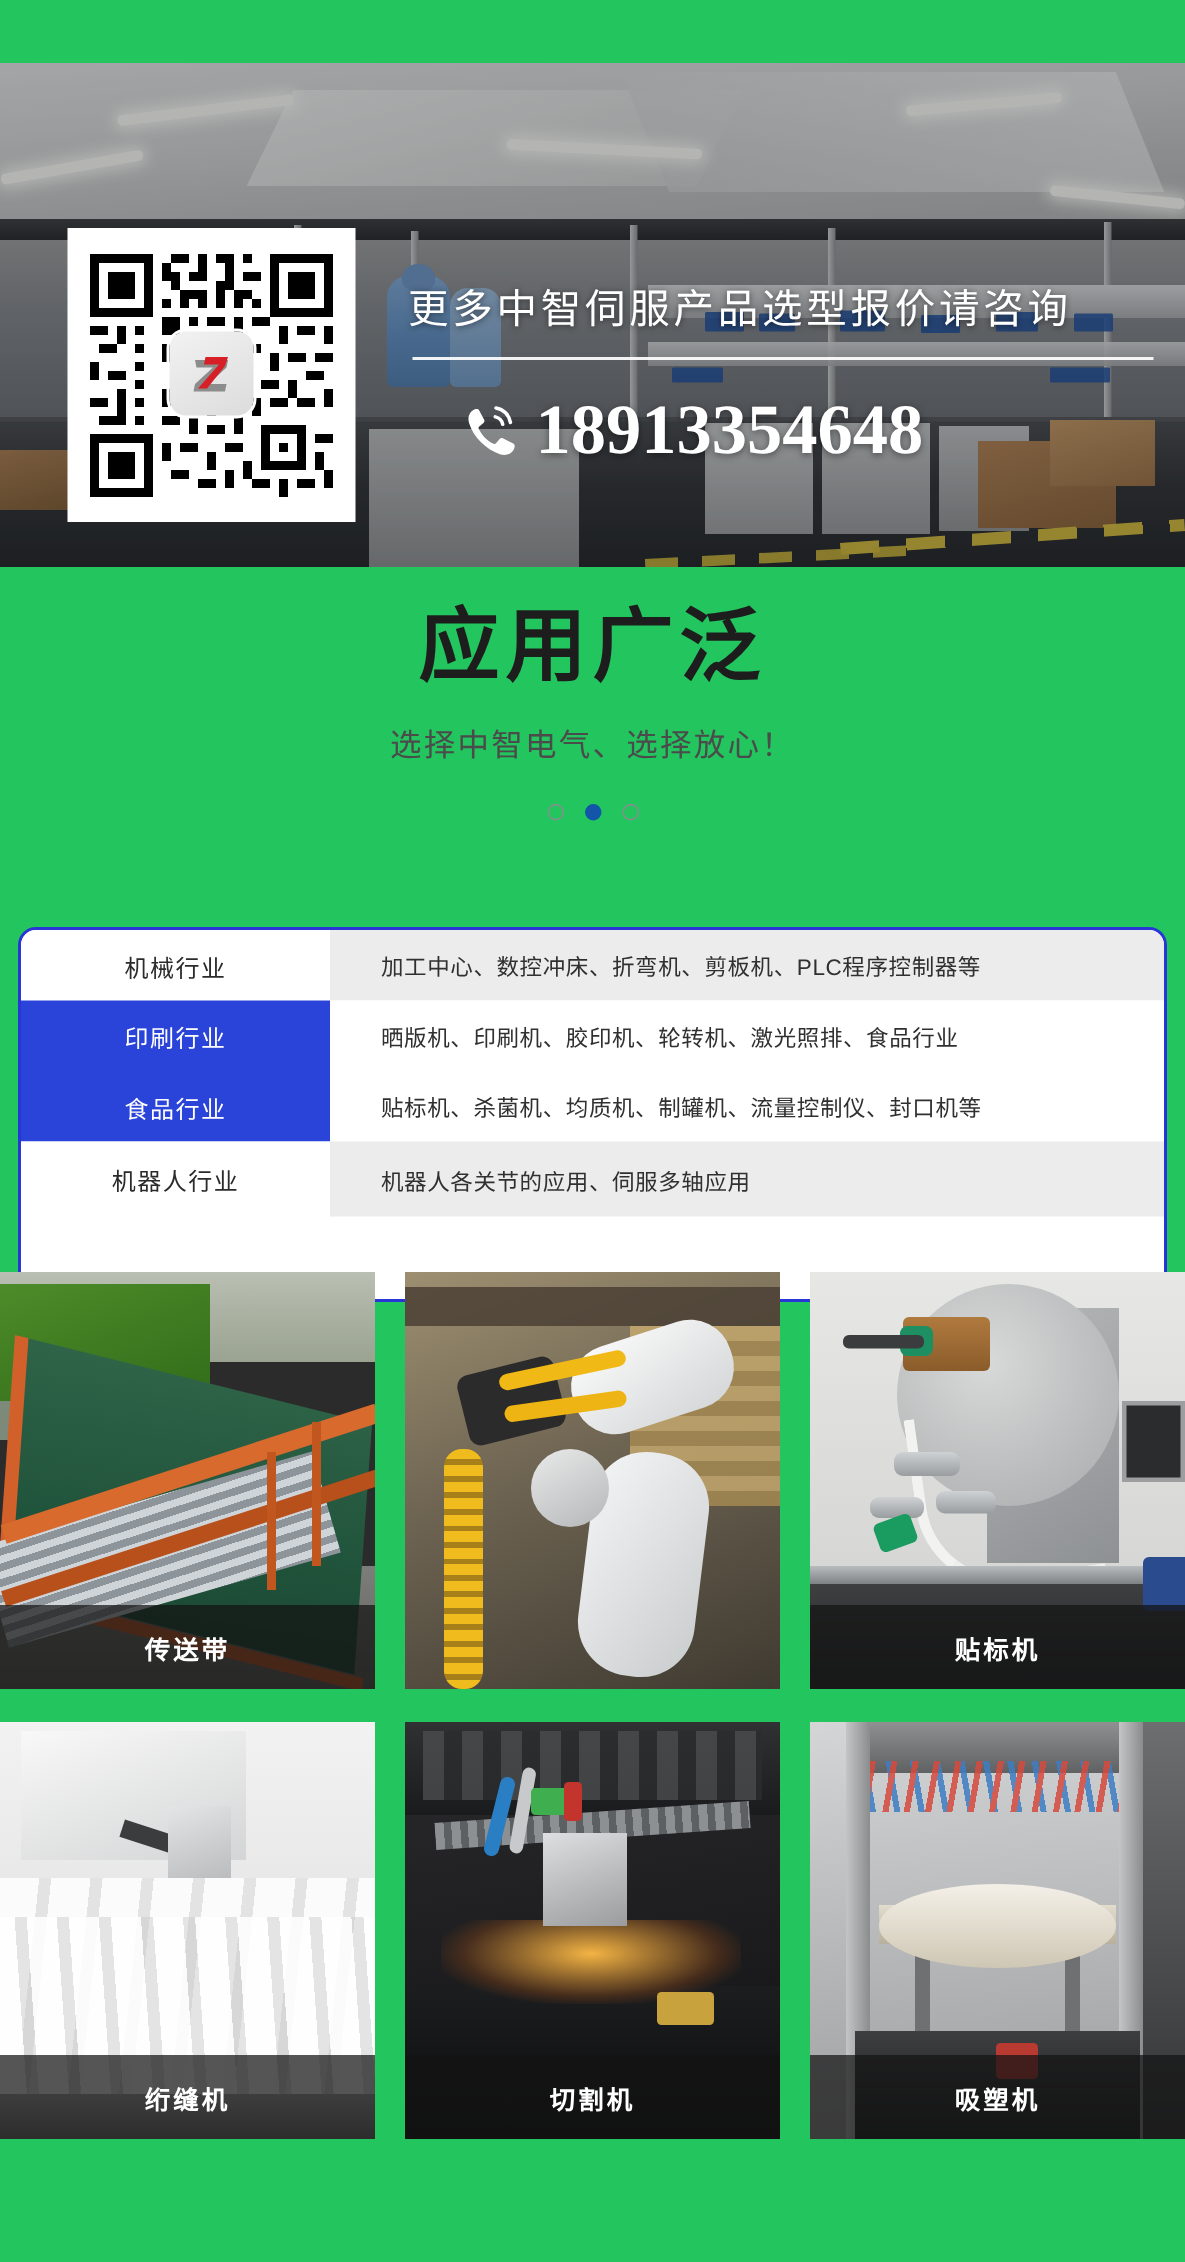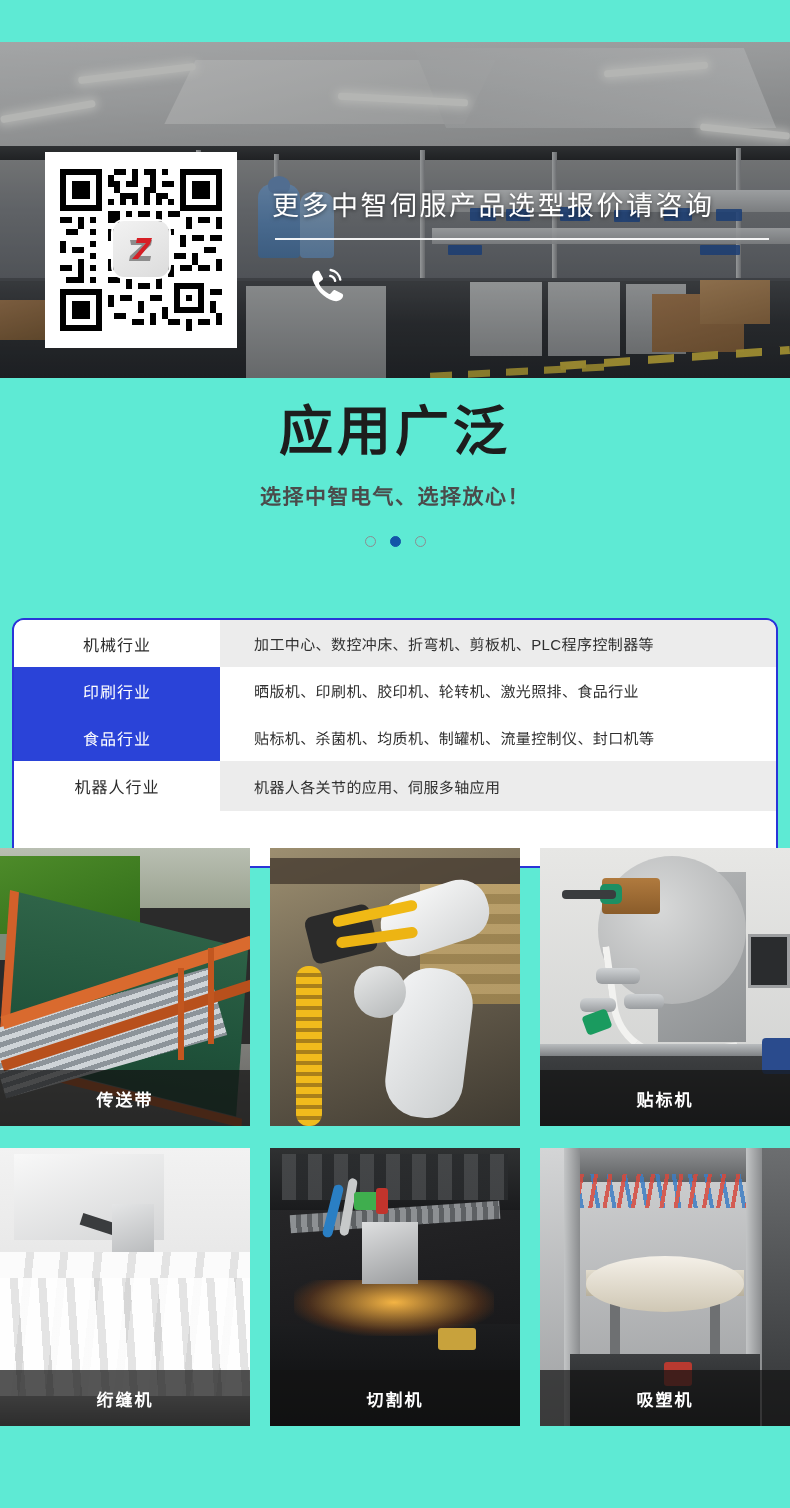--- a/index.html
+++ b/index.html
@@ -4,21 +4,21 @@
 <title>应用广泛</title>
 <style>
   * { box-sizing: border-box; margin: 0; padding: 0; }
   html, body {
     width: 790px;
     height: 1508px;
     background: #ffffff;
     font-family: "Liberation Sans", "DejaVu Sans", sans-serif;
     overflow: hidden;
   }
-  .page { position: relative; width: 790px; height: 1508px; background:#5eead4; }
+  .page { position: relative; width: 790px; height: 1508px; background:#22c55e; }
 
   
   .banner {
     position: absolute; left: 0; top: 42px;
     width: 790px; height: 336px;
     overflow: hidden;
     background: #6d6f70;
   }
   .banner-photo { position:absolute; inset:0; }
 
@@ -133,21 +133,21 @@
     text-shadow:0 1px 5px rgba(0,0,0,.45);
     font-family:"Liberation Serif","DejaVu Serif",serif;
   }
 
   
   .title-block{ position:absolute; left:0; top:400px; width:790px; text-align:center; }
   .main-title{
     font-size:54px; font-weight:700; color:#1d1d1d; letter-spacing:4px; line-height:1.15;
   }
   .sub-title{
-    margin-top:18px; font-size:21px; color:#4b4b4b; letter-spacing:1.5px; font-weight:700;
+    margin-top:18px; font-size:21px; color:#4b4b4b; letter-spacing:1.5px; font-weight:400;
   }
   .dots{ margin-top:26px; display:flex; justify-content:center; gap:14px; }
   .dot{ width:11px; height:11px; border-radius:50%; border:1.6px solid #8b8d90; background:transparent; }
   .dot.active{ background:#1355a8; border-color:#1355a8; }
 
   
   .table-wrap{
     position:absolute; left:12px; top:618px; width:766px; height:250px;
     border:2px solid #2a35d8; border-radius:12px; overflow:hidden; background:#fff;
   }
@@ -457,20 +457,21 @@
 
     <div class="banner-head">更多中智伺服产品选型报价请咨询</div>
     <div class="banner-rule"></div>
 
     <div class="banner-phone">
       <svg class="phone-icon" viewBox="0 0 48 48">
         <path d="M14.5 7c-2 0-4 1.2-5.3 3.2-1.4 2.2-1.6 4.9-.7 7.6 1.6 4.9 4.6 9.7 8.6 13.7 4 4 8.8 7 13.7 8.6 2.7.9 5.4.7 7.6-.7 2-1.3 3.2-3.3 3.2-5.3 0-.7-.4-1.4-1-1.7l-7.6-3.8c-.8-.4-1.8-.2-2.4.5l-2.6 3.1c-.4.5-1.1.7-1.7.4-2.3-1.1-4.5-2.6-6.4-4.5-1.9-1.9-3.4-4.1-4.5-6.4-.3-.6-.1-1.3.4-1.7l3.1-2.6c.7-.6.9-1.6.5-2.4L15.6 8c-.3-.6-1-1-1.7-1z" fill="#ffffff"></path>
         <path d="M28 6.5c5.4.9 9.6 5.1 10.5 10.5" fill="none" stroke="#ffffff" stroke-width="2.6" stroke-linecap="round"></path>
         <path d="M27.5 13c2.7.6 4.8 2.7 5.4 5.4" fill="none" stroke="#ffffff" stroke-width="2.6" stroke-linecap="round"></path>
       </svg>
+      <span class="phone-num">18913354648</span>
     </div>
   </div>
 
   <div class="title-block">
     <div class="main-title">应用广泛</div>
     <div class="sub-title">选择中智电气、选择放心！</div>
     <div class="dots">
       <span class="dot"></span>
       <span class="dot active"></span>
       <span class="dot"></span>

